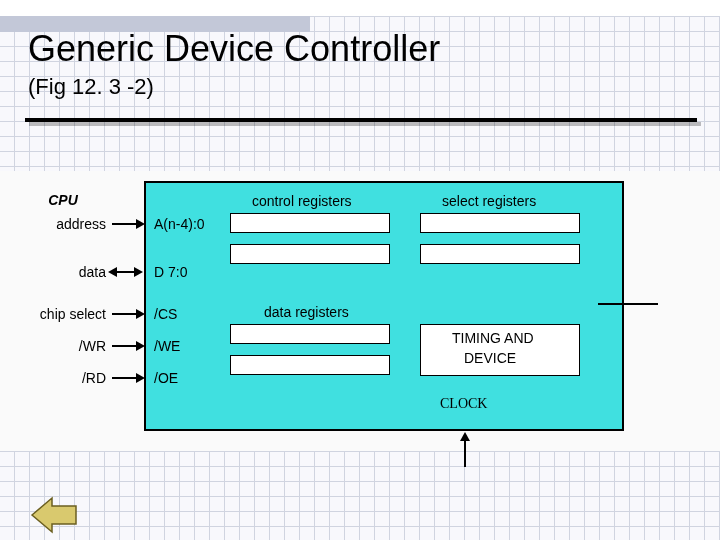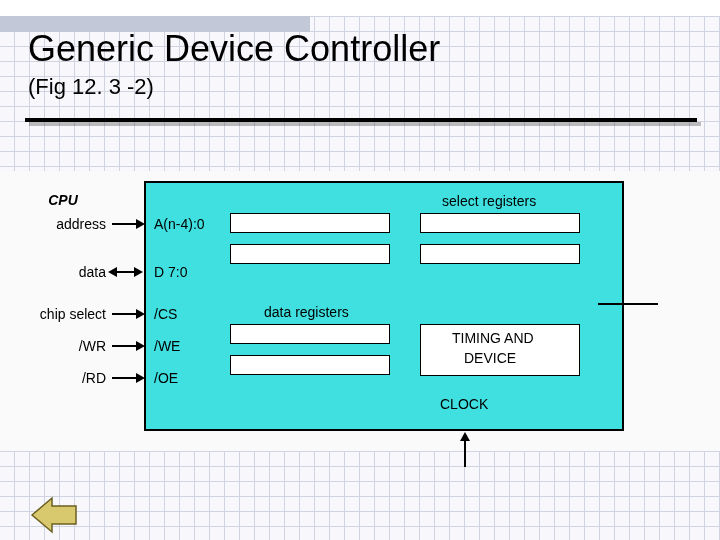--- a/index.html
+++ b/index.html
@@ -169,36 +169,37 @@
   <div class="head-r" style="top:357px;left:136px;"></div>
 
   <div class="controller-box"></div>
 
   <div class="sig-name label" style="top:200px;">A(n-4):0</div>
   <div class="sig-name label" style="top:248px;">D 7:0</div>
   <div class="sig-name label" style="top:290px;">/CS</div>
   <div class="sig-name label" style="top:322px;">/WE</div>
   <div class="sig-name label" style="top:354px;">/OE</div>
 
+  <div class="small-label" style="top:177px;left:252px;">control registers</div>
   <div class="white-box" style="top:197px;left:230px;width:160px;"></div>
   <div class="white-box" style="top:228px;left:230px;width:160px;"></div>
 
   <div class="small-label" style="top:177px;left:442px;">select registers</div>
   <div class="white-box" style="top:197px;left:420px;width:160px;"></div>
   <div class="white-box" style="top:228px;left:420px;width:160px;"></div>
 
   <div class="small-label" style="top:288px;left:264px;">data registers</div>
   <div class="white-box" style="top:308px;left:230px;width:160px;"></div>
   <div class="white-box" style="top:339px;left:230px;width:160px;"></div>
 
   <div class="white-box" style="top:308px;left:420px;width:160px;height:52px;"></div>
   <div class="small-label" style="top:314px;left:452px;">TIMING AND</div>
   <div class="small-label" style="top:334px;left:464px;">DEVICE</div>
 
-  <div class="small-label" style="top:380px;left:440px;">CLOCK</div>
+  <div class="small-label" style="top:380px;left:440px;font-family:Liberation Serif, serif;">CLOCK</div>
   <div class="vshaft" style="top:423px;left:464px;height:28px;"></div>
   <div class="head-u" style="top:416px;left:460px;"></div>
 
   <div class="hshaft" style="top:287px;left:598px;width:60px;"></div>
 
 
   <div class="back-btn" title="back-arrow-icon">
     <span>
       <svg viewBox="0 0 48 38">
         <polygon points="2,19 22,2 22,10 46,10 46,28 22,28 22,36" fill="#d9c96e" stroke="#6b5f20" stroke-width="1.5"></polygon>

